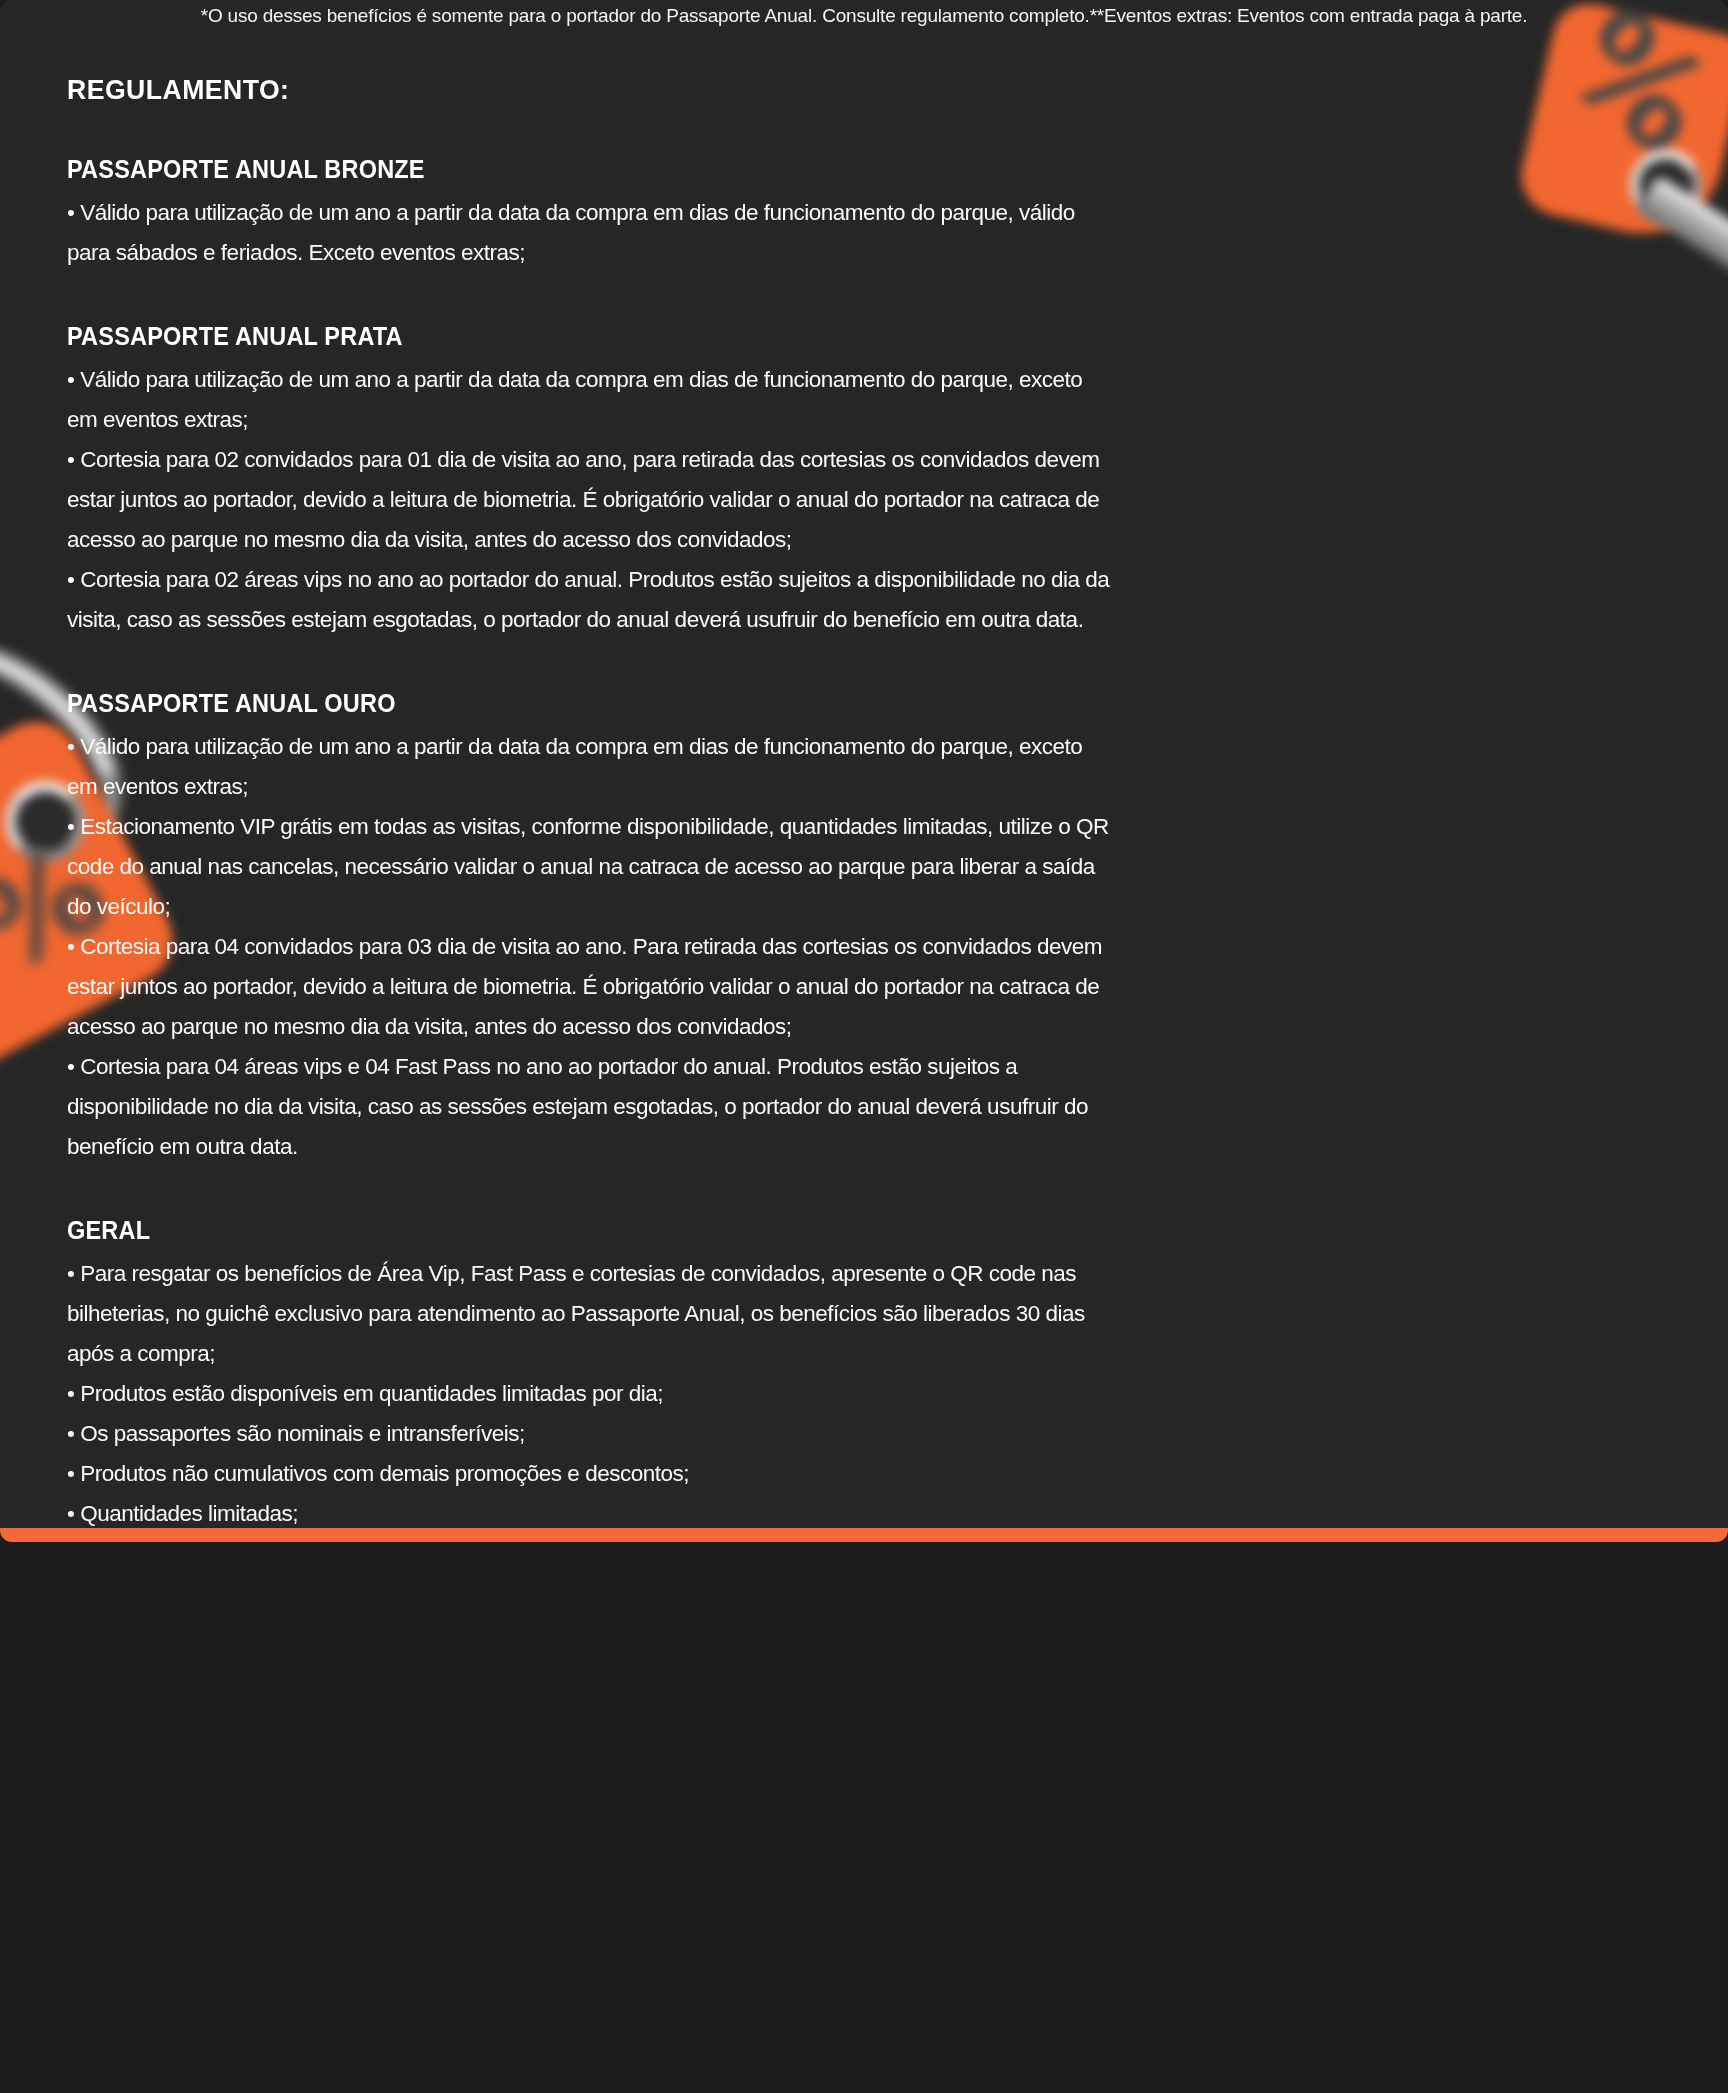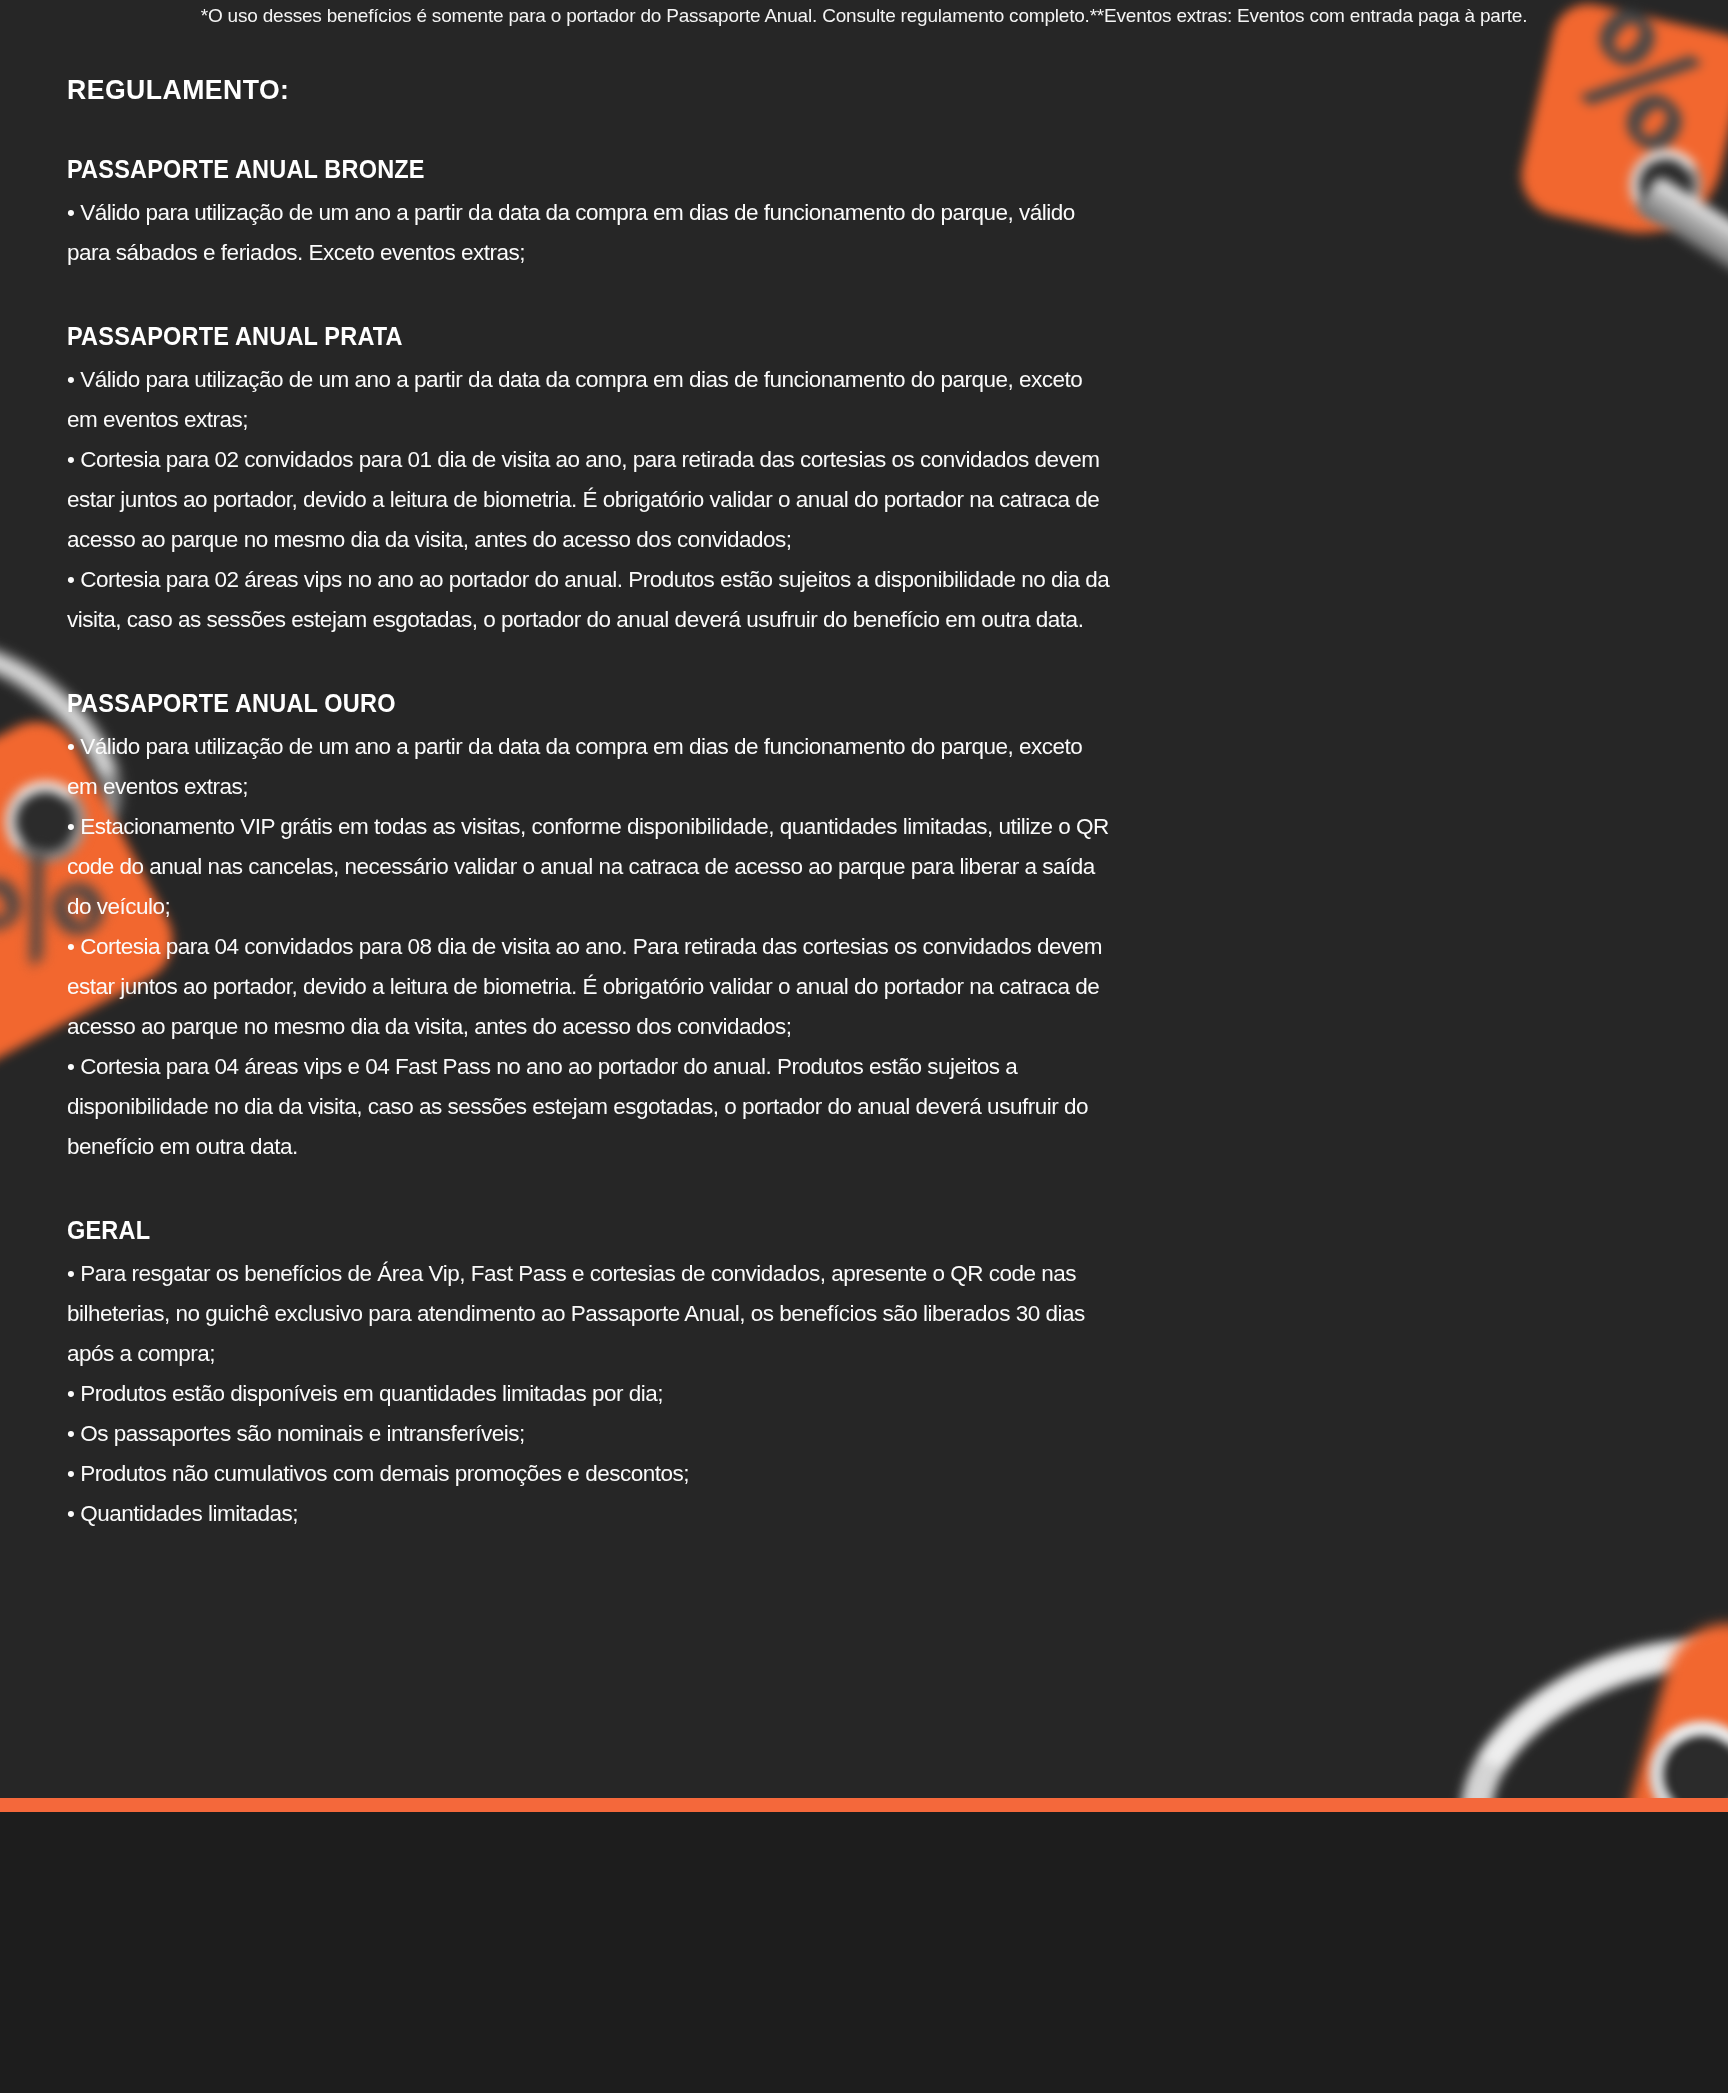--- a/index.html
+++ b/index.html
@@ -1,23 +1,24 @@
 <!DOCTYPE html>
 <html style="font-size:14.4px"><head>
 <meta charset="utf-8">
 <style>
   html, body { margin: 0; padding: 0; background: #1d1d1d; }
   .page {
     position: relative;
     width: 1728px;
-    height: 1812px;
+    height: 1542px;
     background: #262626;
     overflow: hidden;
     font-family: "Liberation Sans", sans-serif;
     color: #ffffff;
+    border-radius: 12px;
   }
   
   .disclaimer {
     position: absolute;
     top: 4.5px; left: 0; right: 0;
     text-align: center;
     font-size: 19px;
     letter-spacing: -0.2px;
     color: #f5f5f5;
     z-index: 2;
@@ -222,21 +223,21 @@
       <h2>PASSAPORTE ANUAL PRATA</h2>
       <p>• Válido para utilização de um ano a partir da data da compra em dias de funcionamento do parque, exceto em eventos extras;</p>
       <p>• Cortesia para 02 convidados para 01 dia de visita ao ano, para retirada das cortesias os convidados devem estar juntos ao portador, devido a leitura de biometria. É obrigatório validar o anual do portador na catraca de acesso ao parque no mesmo dia da visita, antes do acesso dos convidados;</p>
       <p>• Cortesia para 02 áreas vips no ano ao portador do anual. Produtos estão sujeitos a disponibilidade no dia da visita, caso as sessões estejam esgotadas, o portador do anual deverá usufruir do benefício em outra data.</p>
     </section>
 
     <section class="reg-section">
       <h2>PASSAPORTE ANUAL OURO</h2>
       <p>• Válido para utilização de um ano a partir da data da compra em dias de funcionamento do parque, exceto em eventos extras;</p>
       <p>• Estacionamento VIP grátis em todas as visitas, conforme disponibilidade, quantidades limitadas, utilize o QR code do anual nas cancelas, necessário validar o anual na catraca de acesso ao parque para liberar a saída do veículo;</p>
-      <p>• Cortesia para 04 convidados para 08 dia de visita ao ano. Para retirada das cortesias os convidados devem estar juntos ao portador, devido a leitura de biometria. É obrigatório validar o anual do portador na catraca de acesso ao parque no mesmo dia da visita, antes do acesso dos convidados;</p>
+      <p>• Cortesia para 04 convidados para 03 dia de visita ao ano. Para retirada das cortesias os convidados devem estar juntos ao portador, devido a leitura de biometria. É obrigatório validar o anual do portador na catraca de acesso ao parque no mesmo dia da visita, antes do acesso dos convidados;</p>
       <p>• Cortesia para 04 áreas vips e 04 Fast Pass no ano ao portador do anual. Produtos estão sujeitos a disponibilidade no dia da visita, caso as sessões estejam esgotadas, o portador do anual deverá usufruir do benefício em outra data.</p>
     </section>
 
     <section class="reg-section">
       <h2>GERAL</h2>
       <p>• Para resgatar os benefícios de Área Vip, Fast Pass e cortesias de convidados, apresente o QR code nas bilheterias, no guichê exclusivo para atendimento ao Passaporte Anual, os benefícios são liberados 30 dias após a compra;</p>
       <p>• Produtos estão disponíveis em quantidades limitadas por dia;</p>
       <p>• Os passaportes são nominais e intransferíveis;</p>
       <p>• Produtos não cumulativos com demais promoções e descontos;</p>
       <p>• Quantidades limitadas;</p>

